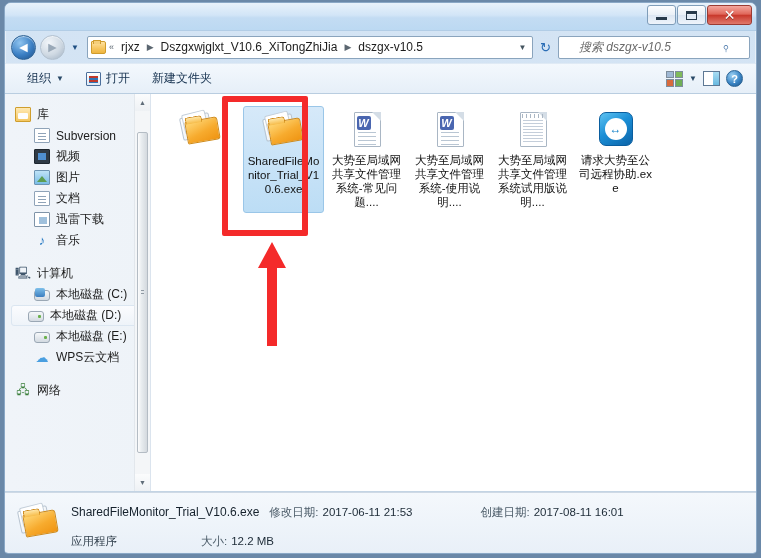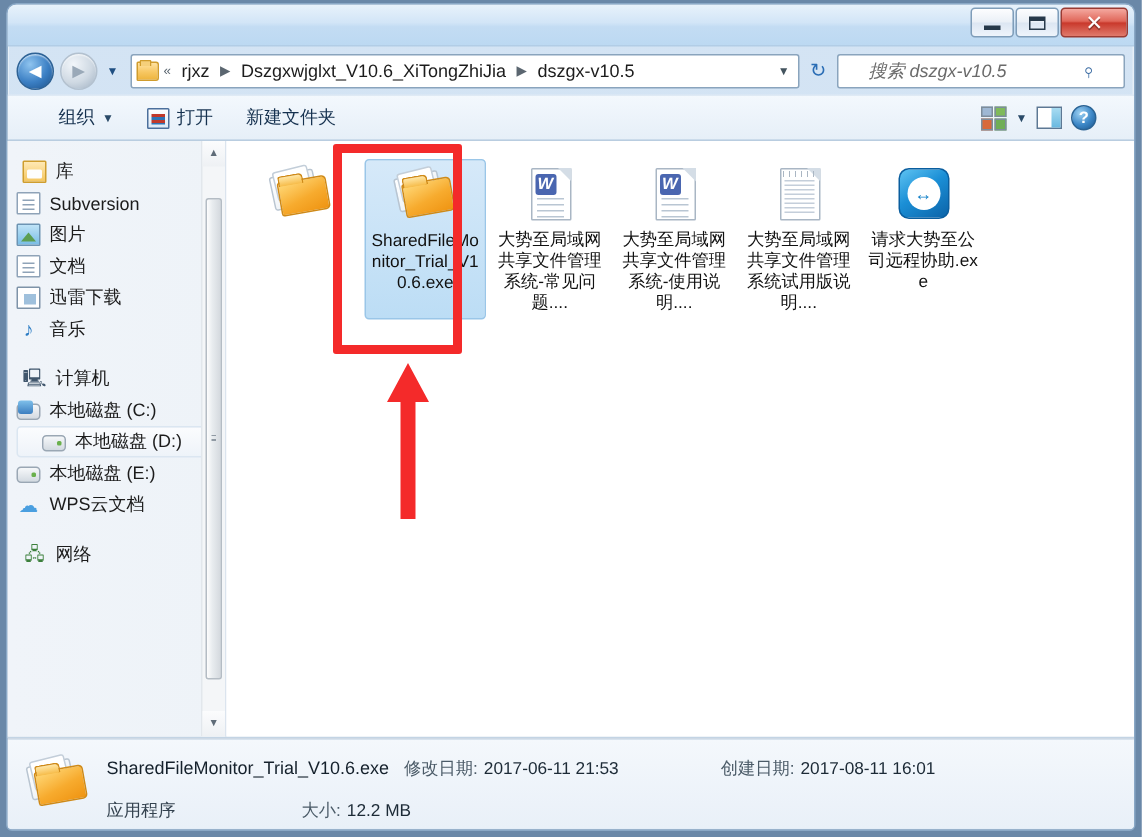--- a/index.html
+++ b/index.html
@@ -84,21 +84,21 @@
   .refresh { width: 17px; text-align: center; font-size: 13px; color: #2a6db5; }
   .searchbox {
     width: 192px; height: 23px; display: flex; align-items: center;
     background: #fff; border: 1px solid #8aa4bd; border-radius: 2px; padding: 0 20px;
   }
   .searchtext { flex: 1; font-size: 12px; font-style: italic; color: #6b6b6b; }
   .searchicon { font-size: 13px; color: #3f6fa5; transform: rotate(-45deg); }
 
   
   .toolbar {
-    display: flex; align-items: center; height: 31px; padding: 0 25px; gap: 4px;
+    display: flex; align-items: center; height: 31px; padding: 0 13px; gap: 4px;
     border-top: 1px solid #dfeaf5;
     background: linear-gradient(180deg,#f3f8fd 0%,#e6eff8 100%);
     border-bottom: 1px solid #b9cde0;
   }
   .tbitem { display: flex; align-items: center; gap: 5px; padding: 3px 9px; font-size: 12px; color: #15314f; border-radius: 3px; }
   .tbcaret { font-size: 8px; color: #2a4a68; }
   .tbicon-open {
     width: 15px; height: 14px; border: 1px solid #4b6f9c; border-radius: 1px;
     background: linear-gradient(180deg,#fff 0%,#dce9f6 100%); position: relative;
   }
@@ -124,21 +124,21 @@
 
   
   .body { display: flex; height: 398px; background: #fff; border-bottom: 1px solid #c3d4e4; }
   .sidebar {
     width: 146px; flex: none; position: relative;
     background: linear-gradient(90deg,#f0f4f9 0%,#eef3f8 100%);
     border-right: 1px solid #dbe4ee;
     padding: 10px 0 0 0; overflow: hidden;
   }
   .navgroup { margin-bottom: 12px; }
-  .navrow { display: flex; align-items: center; gap: 6px; height: 21px; padding-left: 6px; font-size: 12px; color: #1c1c1c; white-space: nowrap; }
+  .navrow { display: flex; align-items: center; gap: 6px; height: 21px; padding-left: 29px; font-size: 12px; color: #1c1c1c; white-space: nowrap; }
   .navrow.root { padding-left: 10px; font-weight: normal; }
   .navrow.sel {
     background: linear-gradient(180deg,#fbfcfe 0%,#eef3f9 100%);
     border: 1px solid #dbe6f1; border-radius: 3px;
     margin: 0 4px 0 6px; padding-left: 16px; height: 21px;
   }
   .ico { width: 16px; height: 15px; flex: none; position: relative; }
   .ico-lib { background: linear-gradient(180deg,#ffe9b4 0%,#f4c65f 100%); border: 1px solid #cf9e2e; border-radius: 1px; }
   .ico-lib::after { content:''; position:absolute; left:2px; top:5px; right:2px; bottom:2px; background:#fdfdfd; border-radius:1px; }
   .ico-doc { background: #fff; border: 1px solid #8fa3b8; border-radius: 1px; }
@@ -351,20 +351,24 @@
       <div class="navgroup">
         <div class="navrow root">
           <span class="ico ico-lib"></span>
           <span>库</span>
         </div>
         <div class="navrow">
           <span class="ico ico-doc"></span>
           <span>Subversion</span>
         </div>
         <div class="navrow">
+          <span class="ico ico-vid"></span>
+          <span>视频</span>
+        </div>
+        <div class="navrow">
           <span class="ico ico-pic"></span>
           <span>图片</span>
         </div>
         <div class="navrow">
           <span class="ico ico-doc"></span>
           <span>文档</span>
         </div>
         <div class="navrow">
           <span class="ico ico-dl"></span>
           <span>迅雷下载</span>

